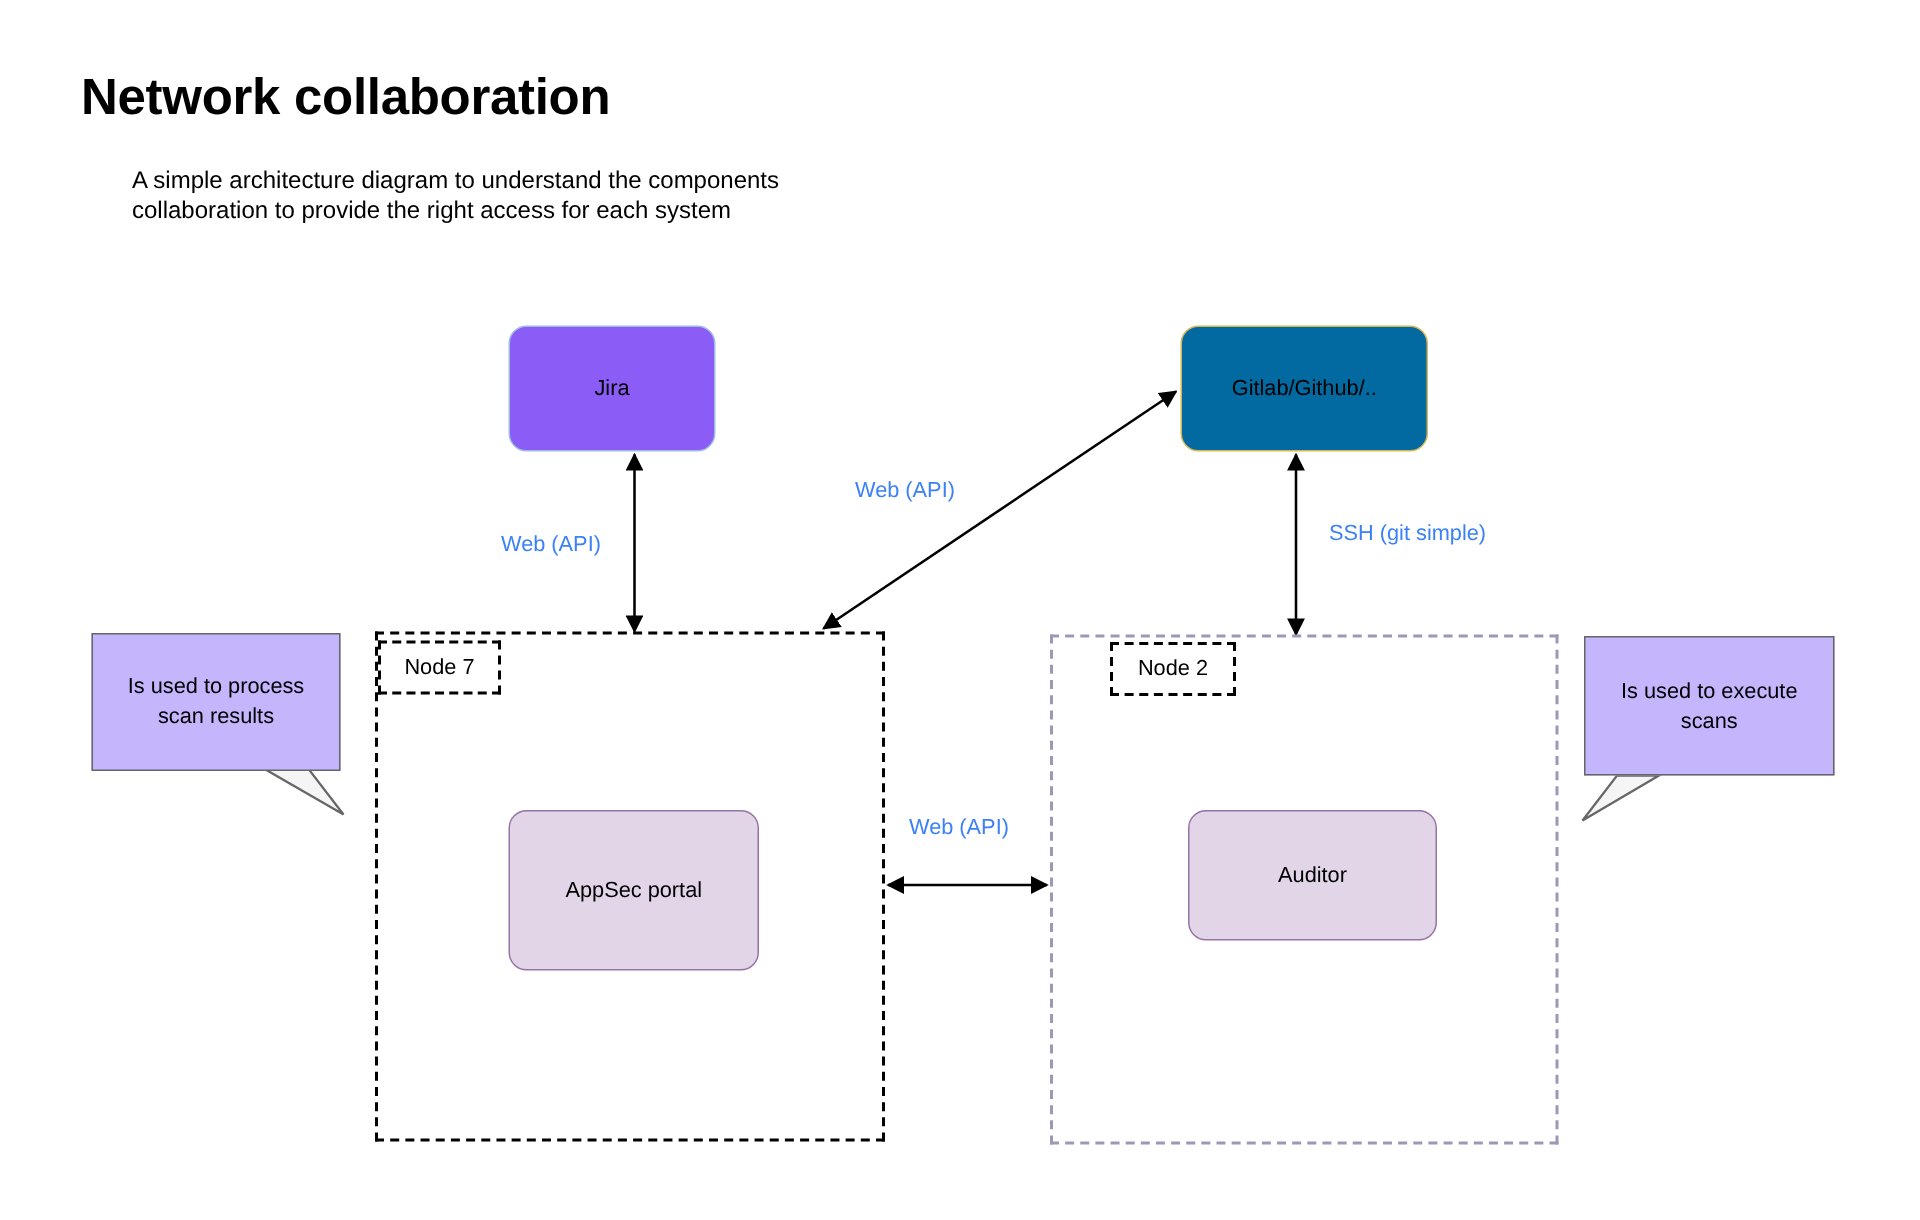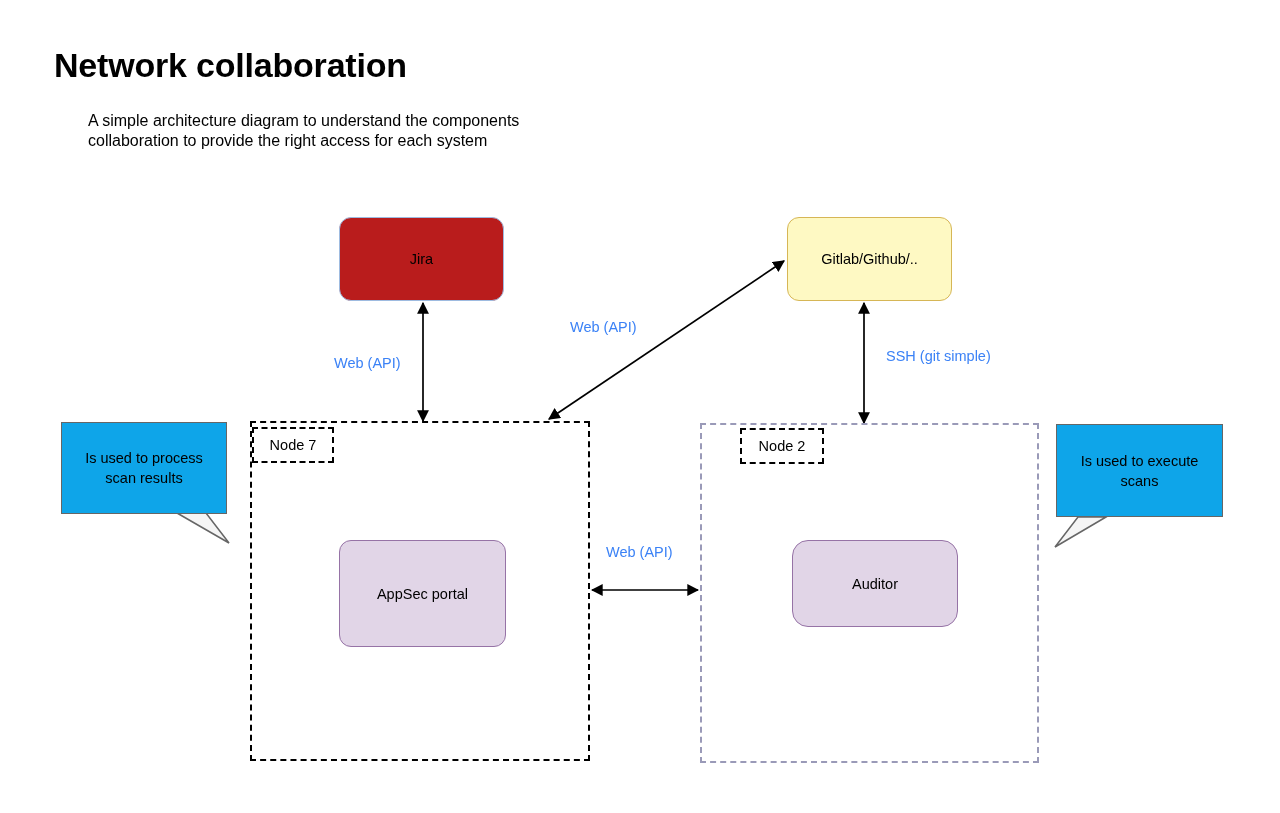--- a/index.html
+++ b/index.html
@@ -55,42 +55,41 @@
     display: flex;
     align-items: center;
     justify-content: center;
     font-size: 14.5px;
     text-align: center;
     line-height: 18px;
   }
 
   #box-jira {
     left: 339px; top: 217px;
-    width: 165px; height: 84px;
-    background: #b91c1c;
+    width: 138px; height: 84px;
+    background: #8b5cf6;
     border-color: #9ebbe0;
   }
   #box-scm {
     left: 787px; top: 217px;
     width: 165px; height: 84px;
-    background: #fef9c3;
+    background: #0369a1;
     border-color: #d6b656;
   }
   #box-appsec {
     left: 339px; top: 540px;
     width: 167px; height: 107px;
     background: #e1d5e7;
     border-color: #9673a6;
   }
   #box-auditor {
     left: 792px; top: 540px;
     width: 166px; height: 87px;
     background: #e1d5e7;
     border-color: #9673a6;
-    border-radius: 16px;
   }
 
   
   .node-container {
     position: absolute;
     box-sizing: border-box;
     background: transparent;
   }
   #node1-container {
     left: 250px; top: 421px;
@@ -119,21 +118,21 @@
   }
   #node2-label {
     left: 740px; top: 428px;
     width: 84px; height: 36px;
   }
 
   
   .callout {
     position: absolute;
     box-sizing: border-box;
-    background: #0ea5e9;
+    background: #c4b5fd;
     border: 1.5px solid #666666;
     display: flex;
     align-items: center;
     justify-content: center;
     text-align: center;
     font-size: 14.5px;
     line-height: 20px;
     padding: 0 12px;
   }
   #callout-left {

